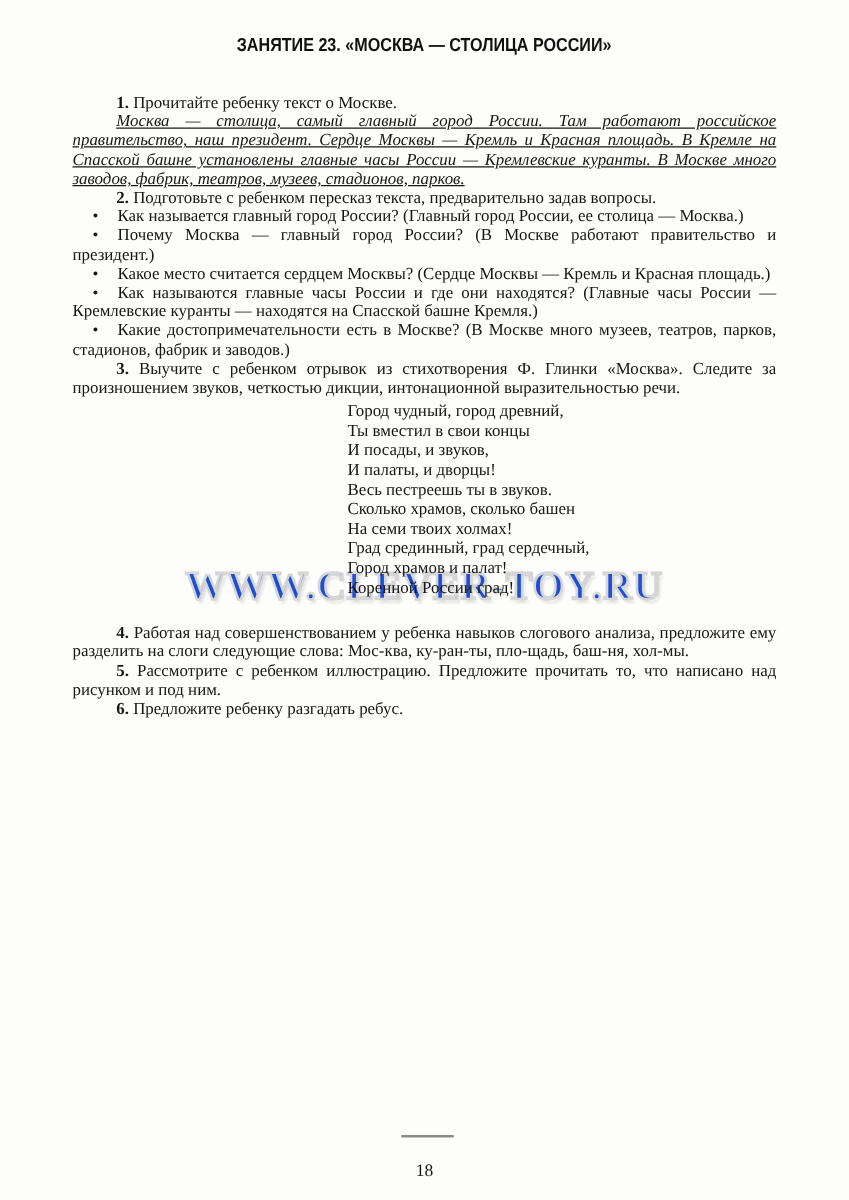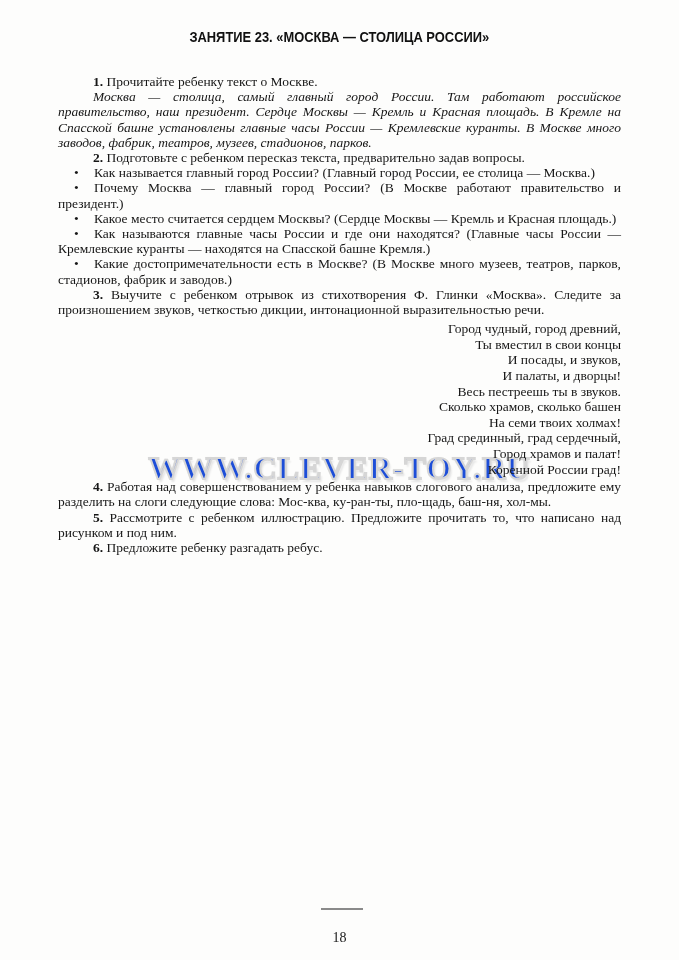--- a/index.html
+++ b/index.html
@@ -51,28 +51,28 @@
     position:absolute;
     left:58px;top:74px;width:563px;
     font-size:13.5px;
     line-height:15.2px;
     text-align:justify;
     z-index:1;
   }
   .para{margin:0;}
   .step{text-indent:35px;}
   .step b{font-weight:bold;}
-  .passage{font-style:italic;text-indent:35px;}
+  .passage{font-style:italic;text-indent:35px;text-decoration:underline;}
   .q{text-indent:8px;}
   .q .dot{display:inline-block;width:0;margin-right:2px;}
   .q .gap{display:inline-block;width:26px;}
   .poem{
-    margin:4px 0 2px 220px;
+    margin:4px 0 21px 220px;
     line-height:15.6px;
-    text-align:right;
+    text-align:left;
   }
   .poem-line{white-space:nowrap;}
 
   
   .rebus{
     position:absolute;left:250px;top:620px;
     width:204px;height:224px;
     z-index:1;
   }
   .rebus svg{display:block;width:100%;height:100%;}

